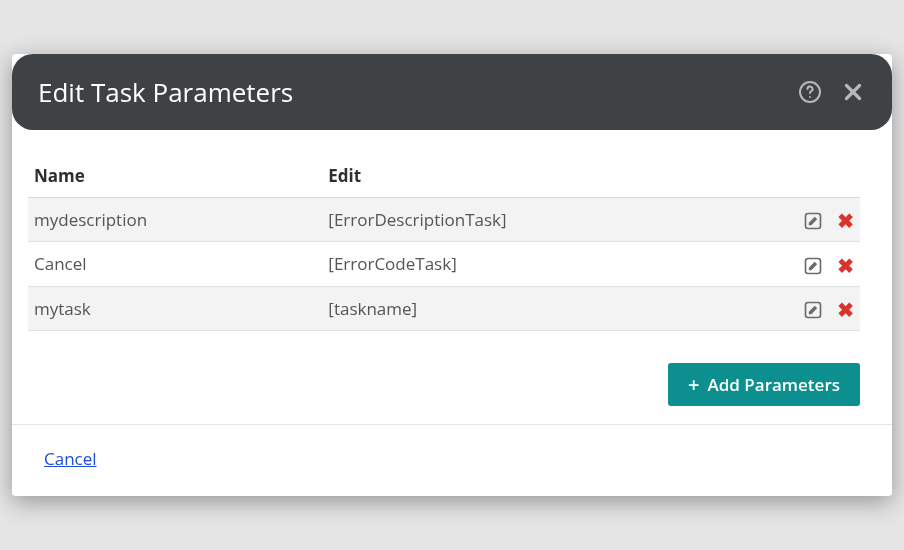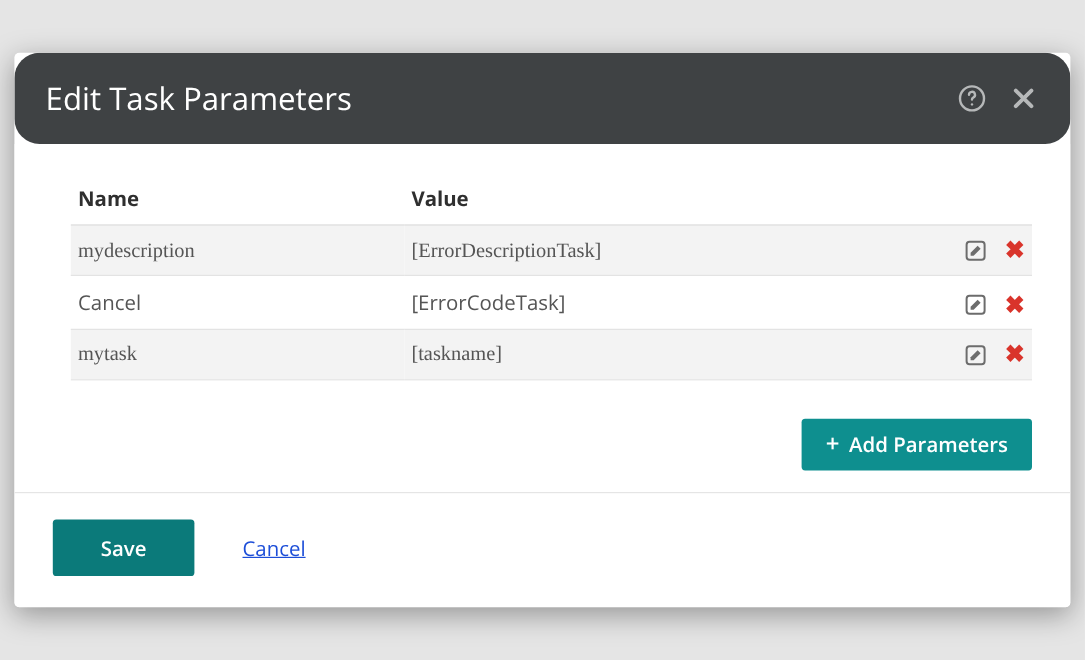--- a/index.html
+++ b/index.html
@@ -17,37 +17,37 @@
   .dialog-header {
     background: #3f4244;
     color: #ffffff;
     display: flex;
     align-items: center;
     padding: 20px 26px;
     border-radius: 21px;
   }
   .dialog-title { font-size: 26px; font-weight: 400; flex: 1; }
   .header-icon { color: #b6b8b9; margin-left: 18px; display: inline-flex; cursor: pointer; }
-  .dialog-body { padding: 26px 32px 18px 47px; background: #ffffff; }
+  .dialog-body { padding: 26px 32px 18px 16px; background: #ffffff; }
   table.params { width: 100%; border-collapse: collapse; }
   table.params th {
     text-align: left;
     font-size: 17px;
     font-weight: 700;
     color: #2f2f2f;
     padding: 8px 6px 10px 6px;
     border-bottom: 1px solid #d9d9d9;
   }
   table.params td {
     font-size: 17px;
     color: #555555;
     padding: 10px 6px;
     border-bottom: 1px solid #e3e3e3;
   }
-  table.params tr.odd td { background: #f3f3f3; font-family: Liberation Serif, serif; }
+  table.params tr.odd td { background: #f3f3f3; }
   table.params tr.even td { background: #ffffff; }
   .actions-cell { text-align: right; white-space: nowrap; width: 90px; }
   .row-icon { display: inline-flex; vertical-align: middle; margin-left: 10px; cursor: pointer; }
   .row-icon.edit { color: #6c6c6c; }
   .row-icon.delete { color: #d9342b; font-weight: 900; font-size: 20px; line-height: 1; }
   .add-row { display: flex; justify-content: flex-end; margin-top: 32px; }
   .btn {
     display: inline-flex;
     align-items: center;
     justify-content: center;
@@ -92,21 +92,21 @@
           <line x1="18" y1="6" x2="6" y2="18"></line>
         </svg>
       </span>
     </div>
 
     <div class="dialog-body">
       <table class="params">
         <thead>
           <tr>
             <th>Name</th>
-            <th>Value</th>
+            <th>Edit</th>
             <th></th>
           </tr>
         </thead>
         <tbody>
           <tr class="odd">
             <td>mydescription</td>
             <td>[ErrorDescriptionTask]</td>
             <td class="actions-cell">
               <span class="row-icon edit">
                 <svg width="20" height="20" viewBox="0 0 24 24" fill="none" stroke="currentColor" stroke-width="2">
@@ -148,18 +148,17 @@
 
       <div class="add-row">
         <button class="btn btn-teal">
           <span class="plus">+</span>
           <span>Add Parameters</span>
         </button>
       </div>
     </div>
 
     <div class="dialog-footer">
-      <button class="btn btn-save">Save</button>
       <a class="link-cancel">Cancel</a>
     </div>
 
   </div>
 </div>
 
 </body></html>

